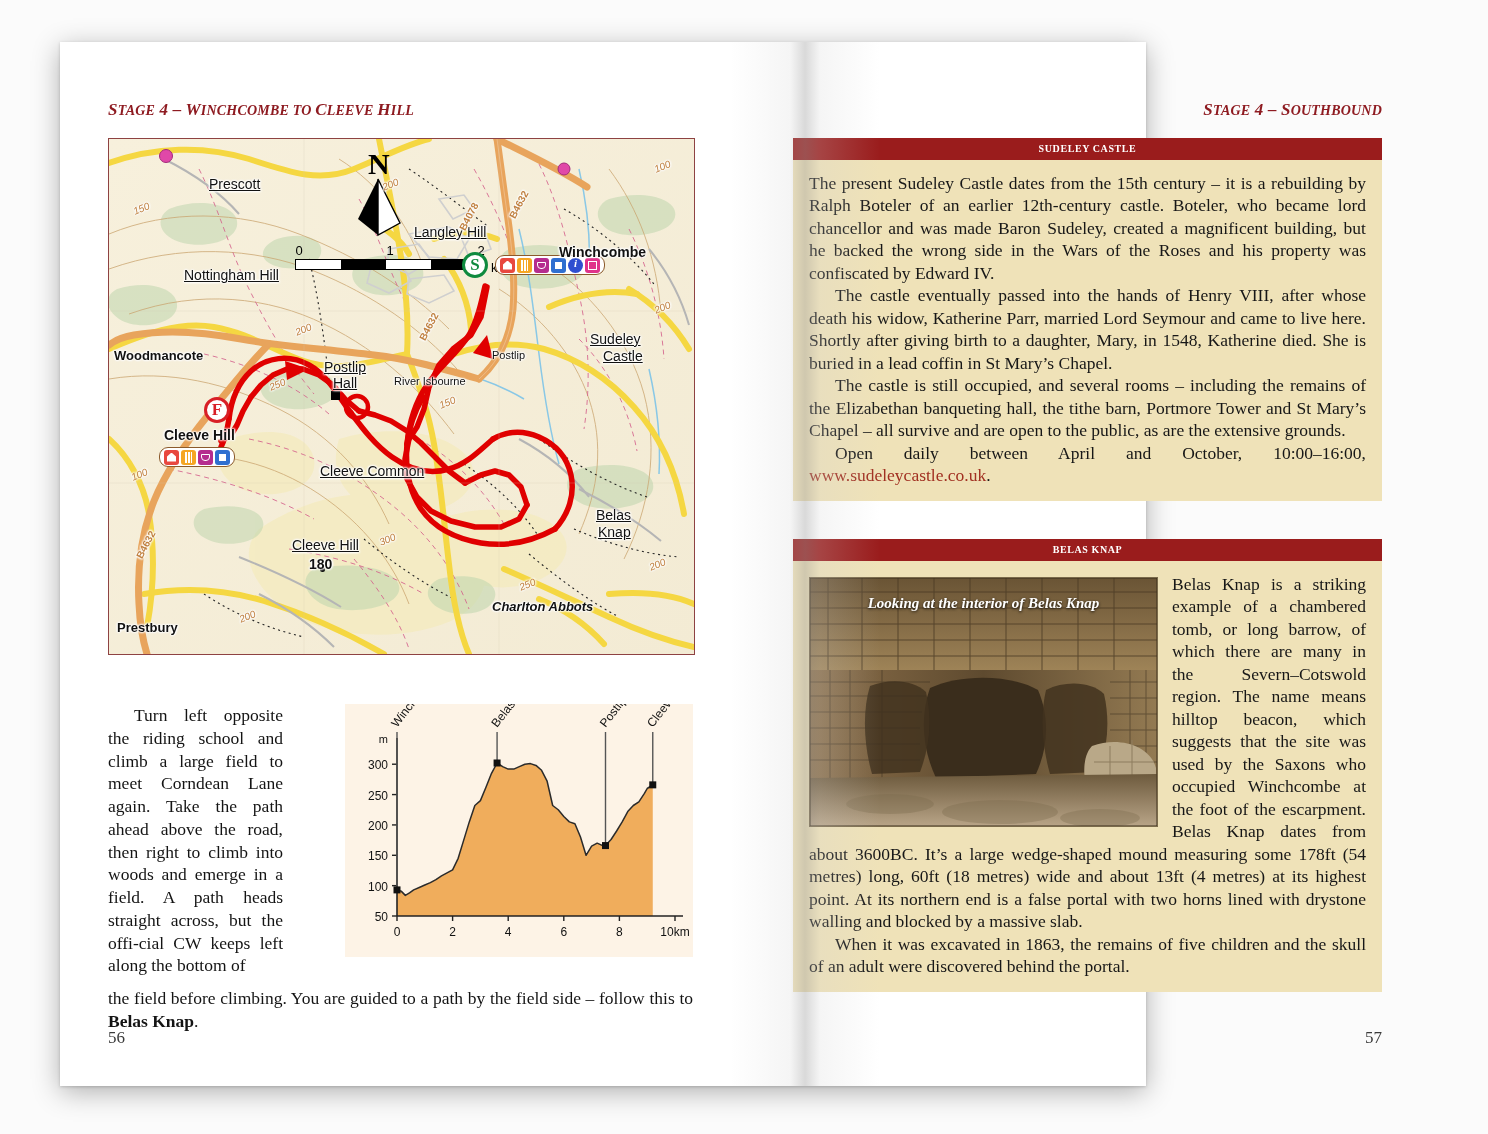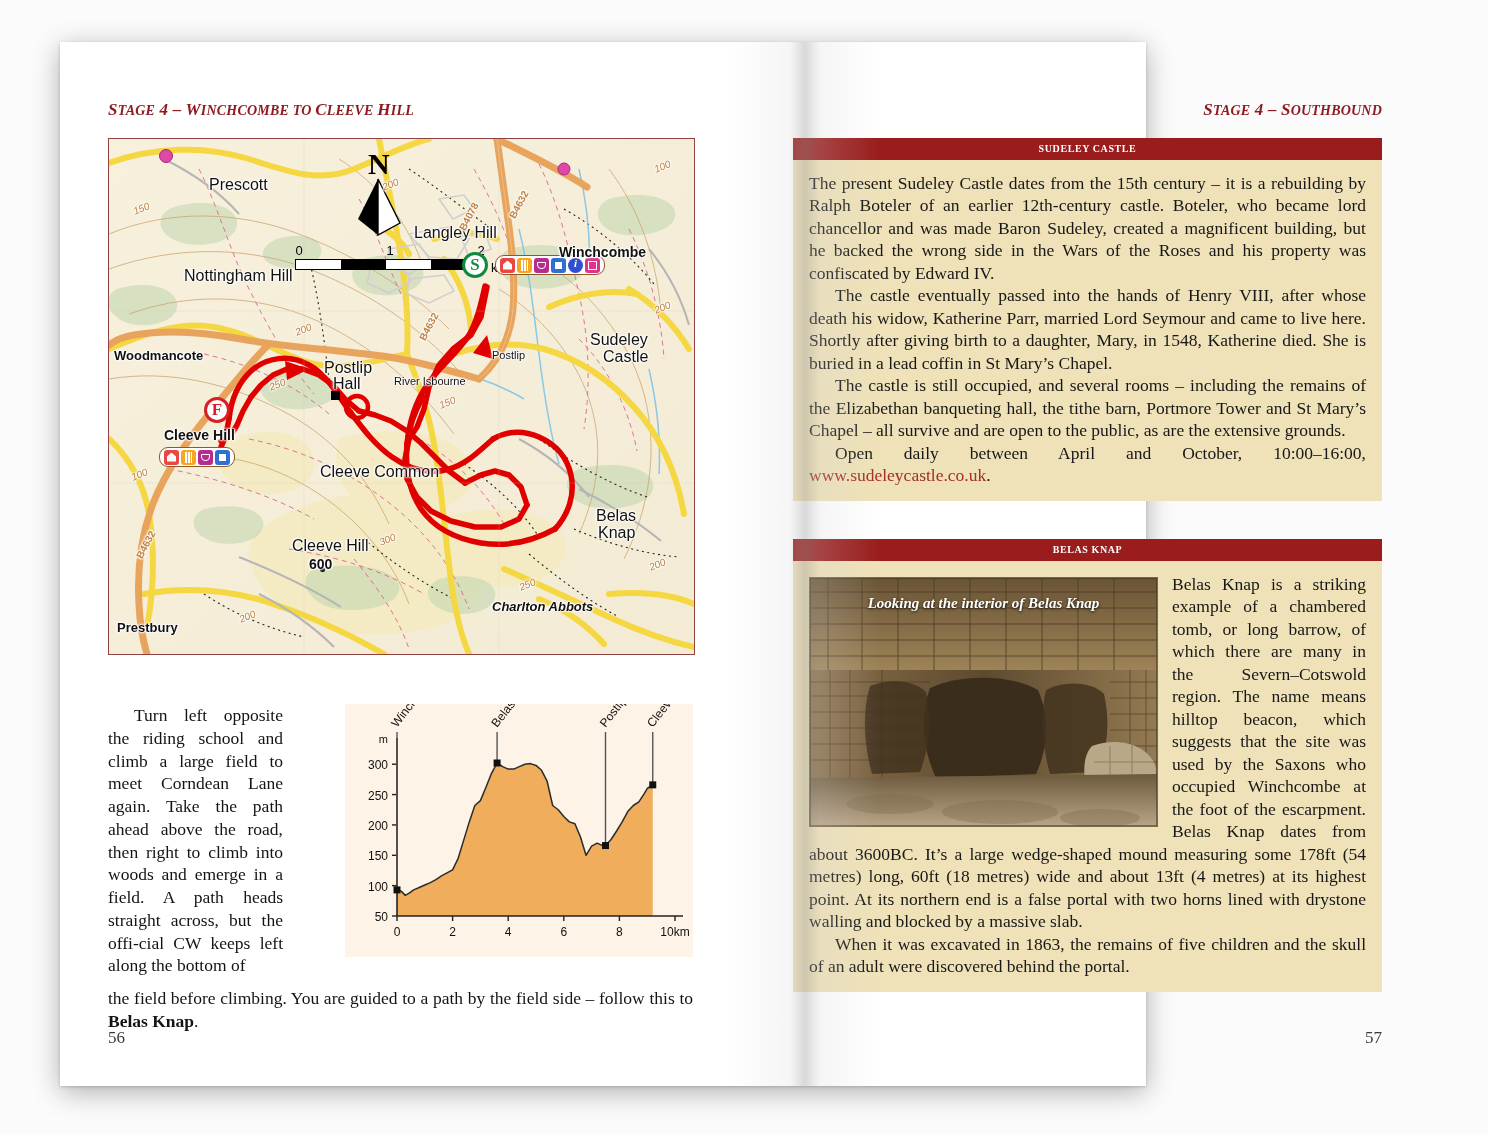--- a/index.html
+++ b/index.html
@@ -63,21 +63,21 @@
   }
   .mapcanvas{position:absolute;inset:0;}
   .maplabel{
     position:absolute;
     font-family:"Liberation Sans", sans-serif;
     color:#111;
     white-space:nowrap;
     text-shadow:0 0 3px #fff,0 0 3px #fff,0 0 2px #fff,1px 0 2px #fff,-1px 0 2px #fff;
   }
   .lbl-town{font-size:14px;font-weight:bold;}
-  .lbl-place{font-size:16px;}
+  .lbl-place{font-size:14px;text-decoration:underline;}
   .lbl-small{font-size:11px;}
   .lbl-vill{font-size:13px;font-weight:bold;}
 
   
   .compass{position:absolute;left:245px;top:8px;width:60px;height:95px;}
   .compass .nchar{
     position:absolute;left:14px;top:0;font-family:"Liberation Serif",serif;
     font-size:30px;font-weight:bold;color:#000;
   }
   
@@ -404,21 +404,21 @@
             <div class="maplabel lbl-vill" style="left: 5px; top: 209px;">Woodmancote</div>
             <div class="maplabel lbl-small" style="left: 383px; top: 210px;">Postlip</div>
             <div class="maplabel lbl-place" style="left: 215px; top: 220px;">Postlip</div>
             <div class="maplabel lbl-place" style="left: 224px; top: 236px;">Hall</div>
             <div class="maplabel lbl-small" style="left: 285px; top: 236px;">River Isbourne</div>
             <div class="maplabel lbl-town" style="left: 55px; top: 288px;">Cleeve Hill</div>
             <div class="maplabel lbl-place" style="left: 175px; top: 324px; margin-left: 36px;">Cleeve Common</div>
             <div class="maplabel lbl-place" style="left: 487px; top: 368px;">Belas</div>
             <div class="maplabel lbl-place" style="left: 489px; top: 385px;">Knap</div>
             <div class="maplabel lbl-place" style="left: 183px; top: 398px;">Cleeve Hill</div>
-            <div class="maplabel lbl-town" style="left: 200px; top: 417px;">600</div>
+            <div class="maplabel lbl-town" style="left: 200px; top: 417px;">180</div>
             <div class="maplabel lbl-vill" style="left: 383px; top: 460px; font-style: italic;">Charlton Abbots</div>
             <div class="maplabel lbl-vill" style="left: 8px; top: 481px;">Prestbury</div>
           </div>
         <div id="map-roadlabels">
             <div class="maplabel" style="left: 305px; top: 182px; font-size: 10px; color: rgb(192, 128, 64); font-weight: bold; transform: rotate(-62deg);">B4632</div>
             <div class="maplabel" style="left: 395px; top: 60px; font-size: 10px; color: rgb(192, 128, 64); font-weight: bold; transform: rotate(-62deg);">B4632</div>
             <div class="maplabel" style="left: 345px; top: 72px; font-size: 10px; color: rgb(192, 128, 64); font-weight: bold; transform: rotate(-62deg);">B4078</div>
             <div class="maplabel" style="left: 22px; top: 400px; font-size: 10px; color: rgb(192, 128, 64); font-weight: bold; transform: rotate(-62deg);">B4632</div>
           </div>
         <div id="map-contourlabels">

